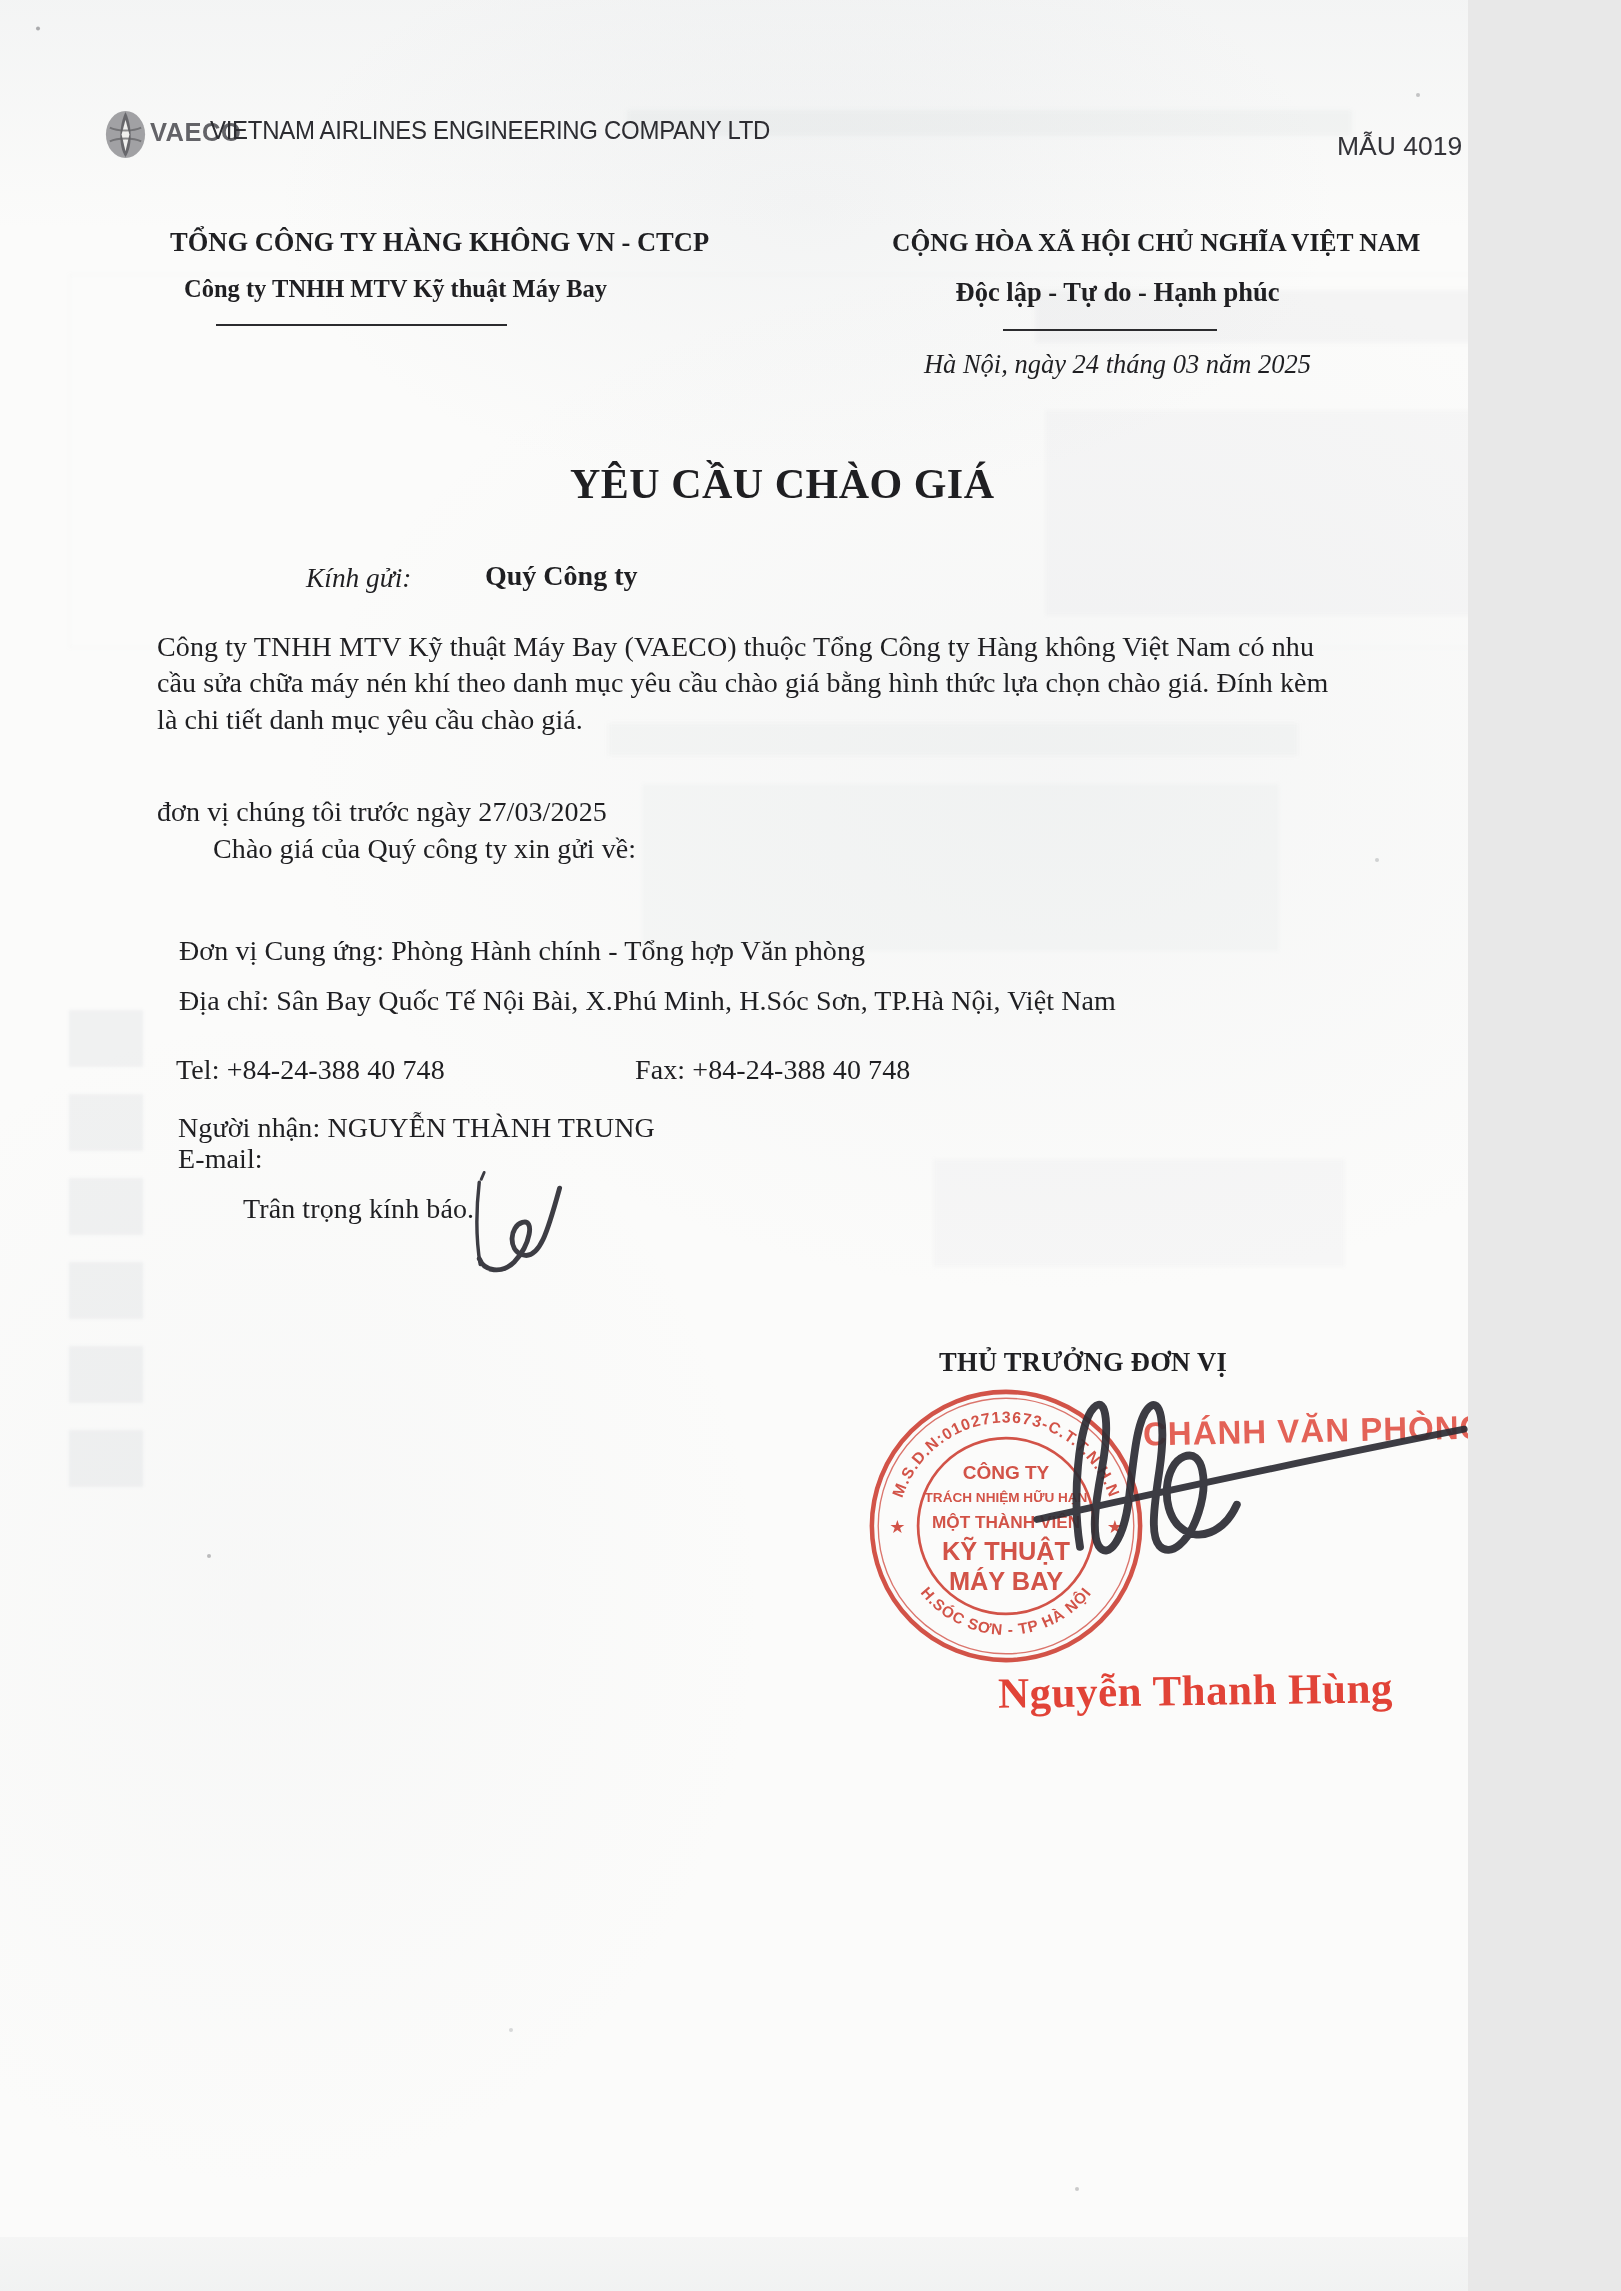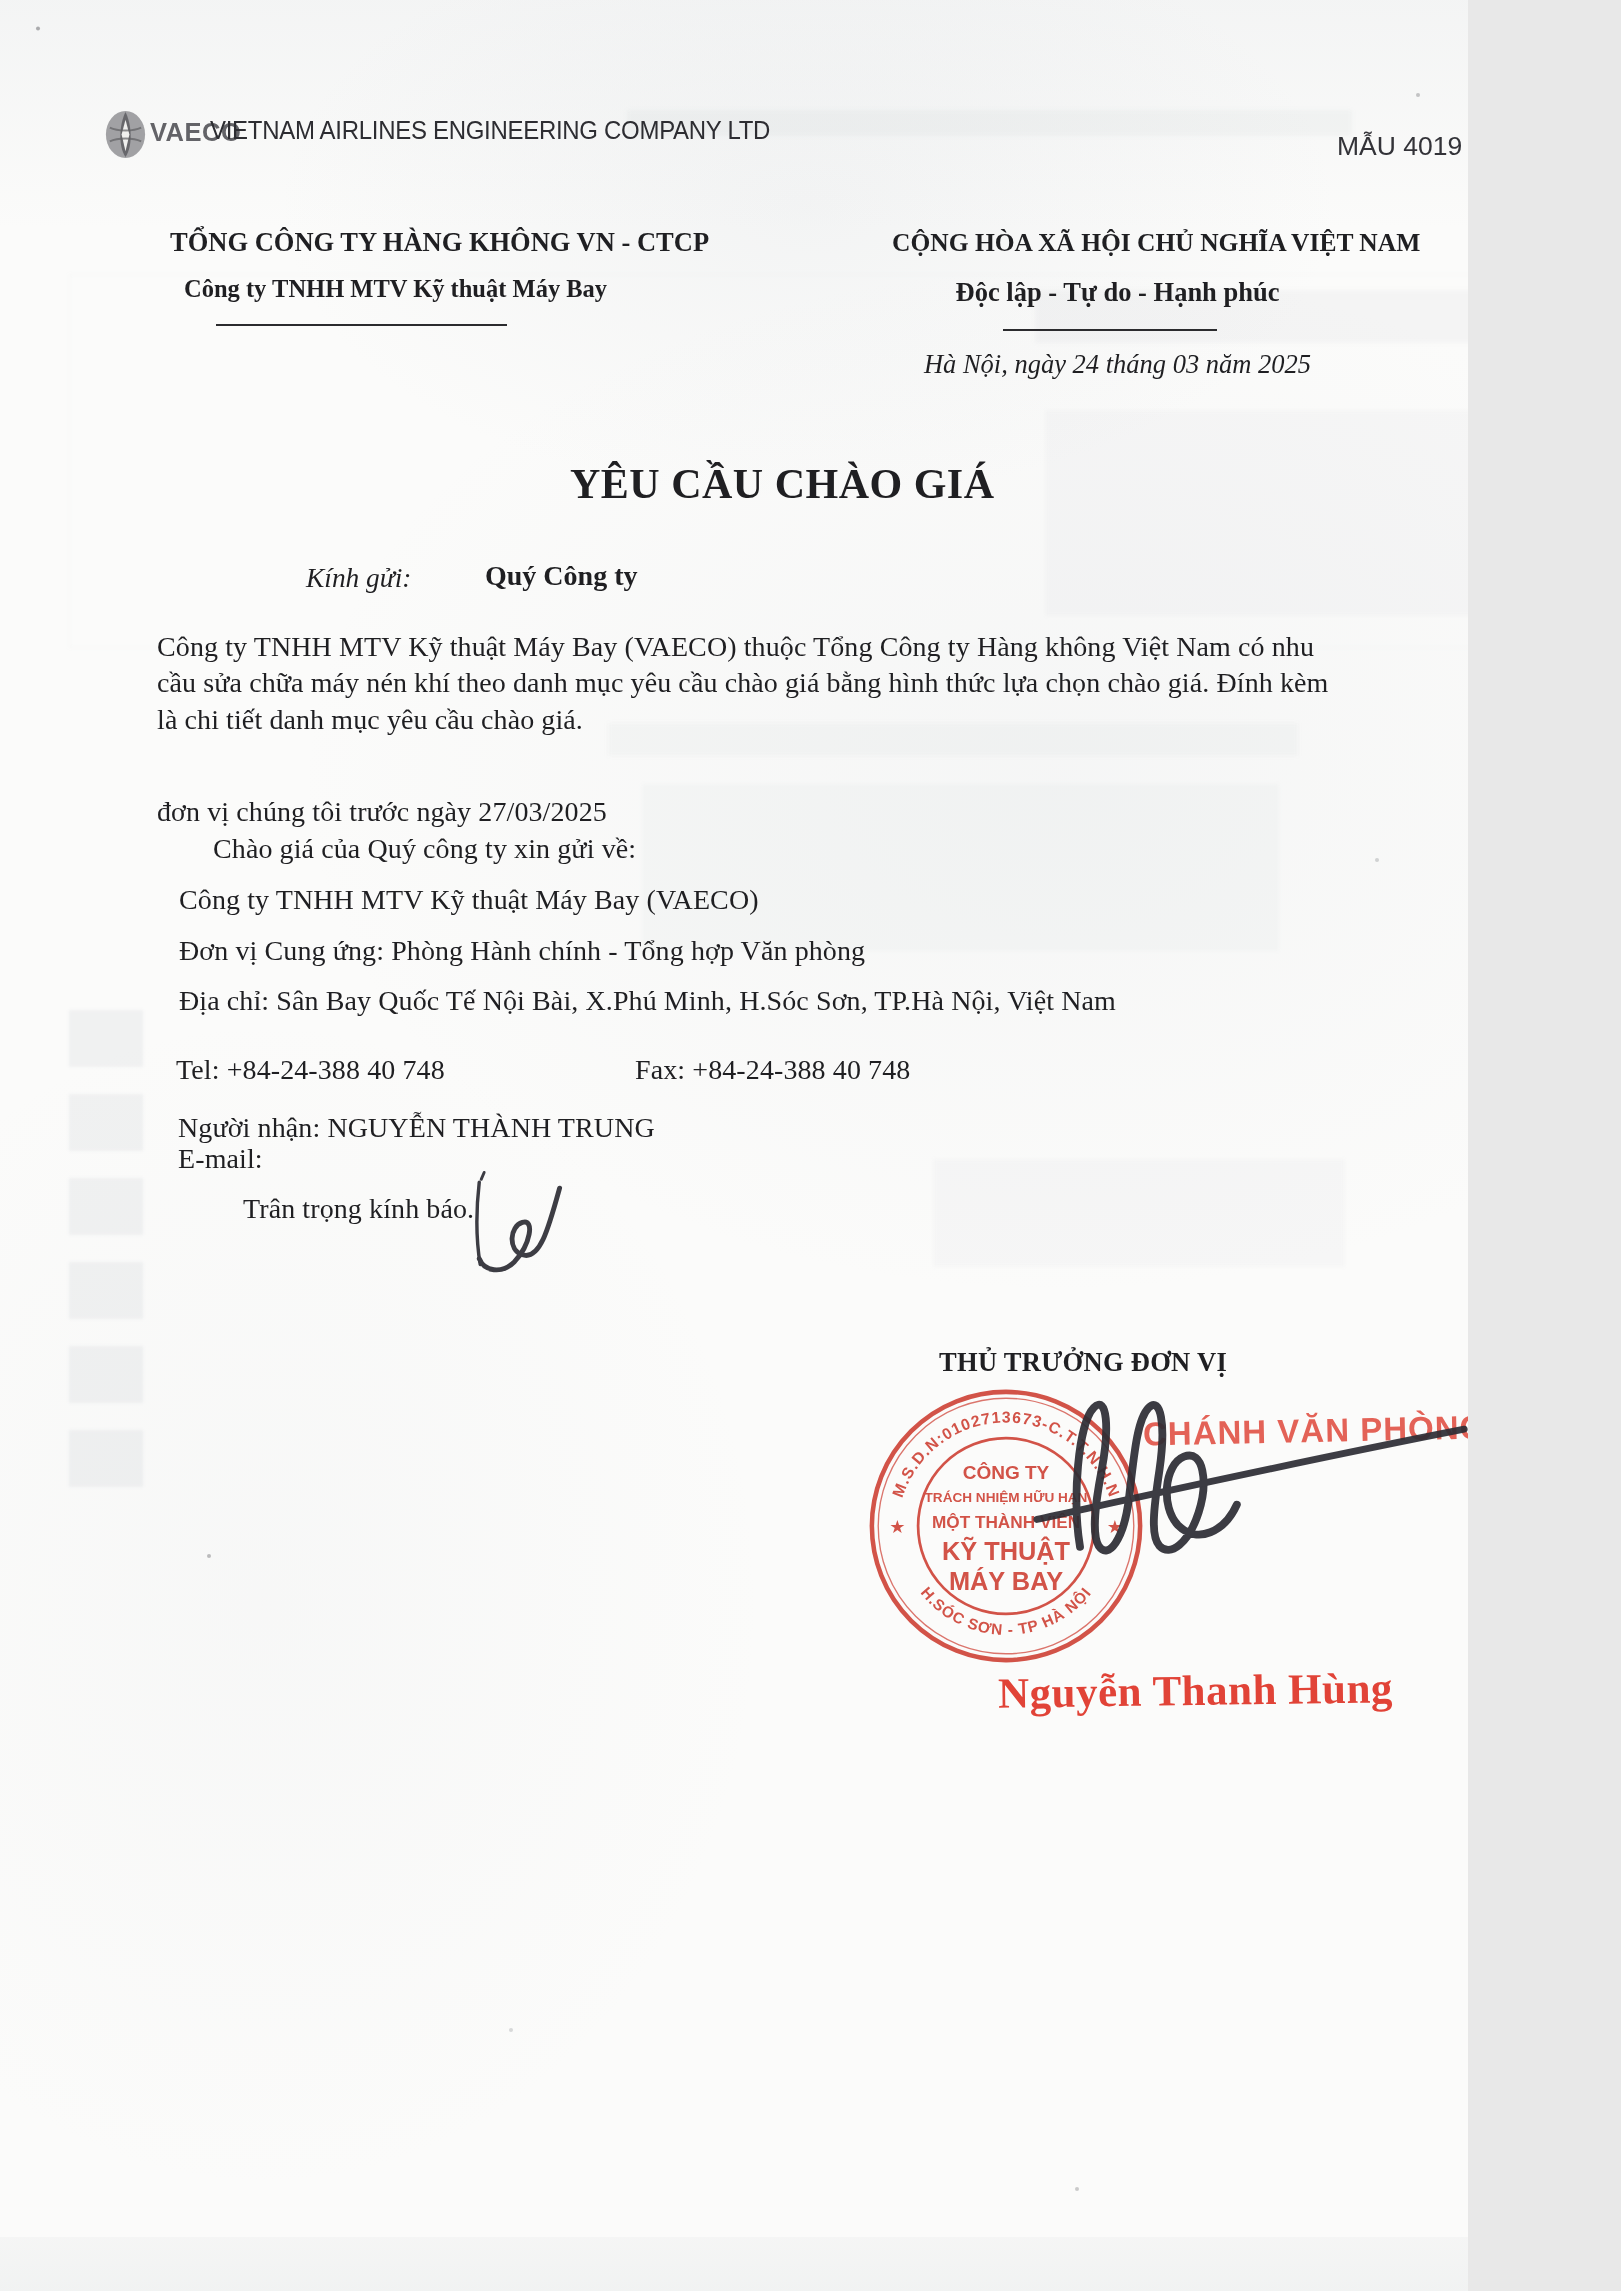--- a/index.html
+++ b/index.html
@@ -111,21 +111,20 @@
 
   <div class="abs" id="doc-title">YÊU CẦU CHÀO GIÁ</div>
   <div class="abs" id="salutation-label">Kính gửi:</div>
   <div class="abs" id="salutation-recipient">Quý Công ty</div>
 
   <div class="abs body-line" id="p1l1">Công ty TNHH MTV Kỹ thuật Máy Bay (VAECO) thuộc Tổng Công ty Hàng không Việt Nam có nhu</div>
   <div class="abs body-line" id="p1l2">cầu sửa chữa máy nén khí theo danh mục yêu cầu chào giá bằng hình thức lựa chọn chào giá. Đính kèm</div>
   <div class="abs body-line" id="p1l3">là chi tiết danh mục yêu cầu chào giá.</div>
   <div class="abs body-line" id="p2l2">đơn vị chúng tôi trước ngày 27/03/2025</div>
   <div class="abs body-line" id="send-to">Chào giá của Quý công ty xin gửi về:</div>
-  <div class="abs body-line" id="company-line">Công ty TNHH MTV Kỹ thuật Máy Bay (VAECO)</div>
   <div class="abs body-line" id="unit-line">Đơn vị Cung ứng: Phòng Hành chính - Tổng hợp Văn phòng</div>
   <div class="abs body-line" id="address-line">Địa chỉ: Sân Bay Quốc Tế Nội Bài, X.Phú Minh, H.Sóc Sơn, TP.Hà Nội, Việt Nam</div>
   <div class="abs body-line" id="tel">Tel: +84-24-388 40 748</div>
   <div class="abs body-line" id="fax">Fax: +84-24-388 40 748</div>
   <div class="abs body-line" id="recipient-line">Người nhận: NGUYỄN THÀNH TRUNG</div>
   <div class="abs body-line" id="email-label">E-mail:</div>
   <div class="abs body-line" id="closing">Trân trọng kính báo.</div>
 
   <div class="abs" id="approver-title">THỦ TRƯỞNG ĐƠN VỊ</div>
   <div class="abs sans" id="role-stamp">CHÁNH VĂN PHÒNG</div>

